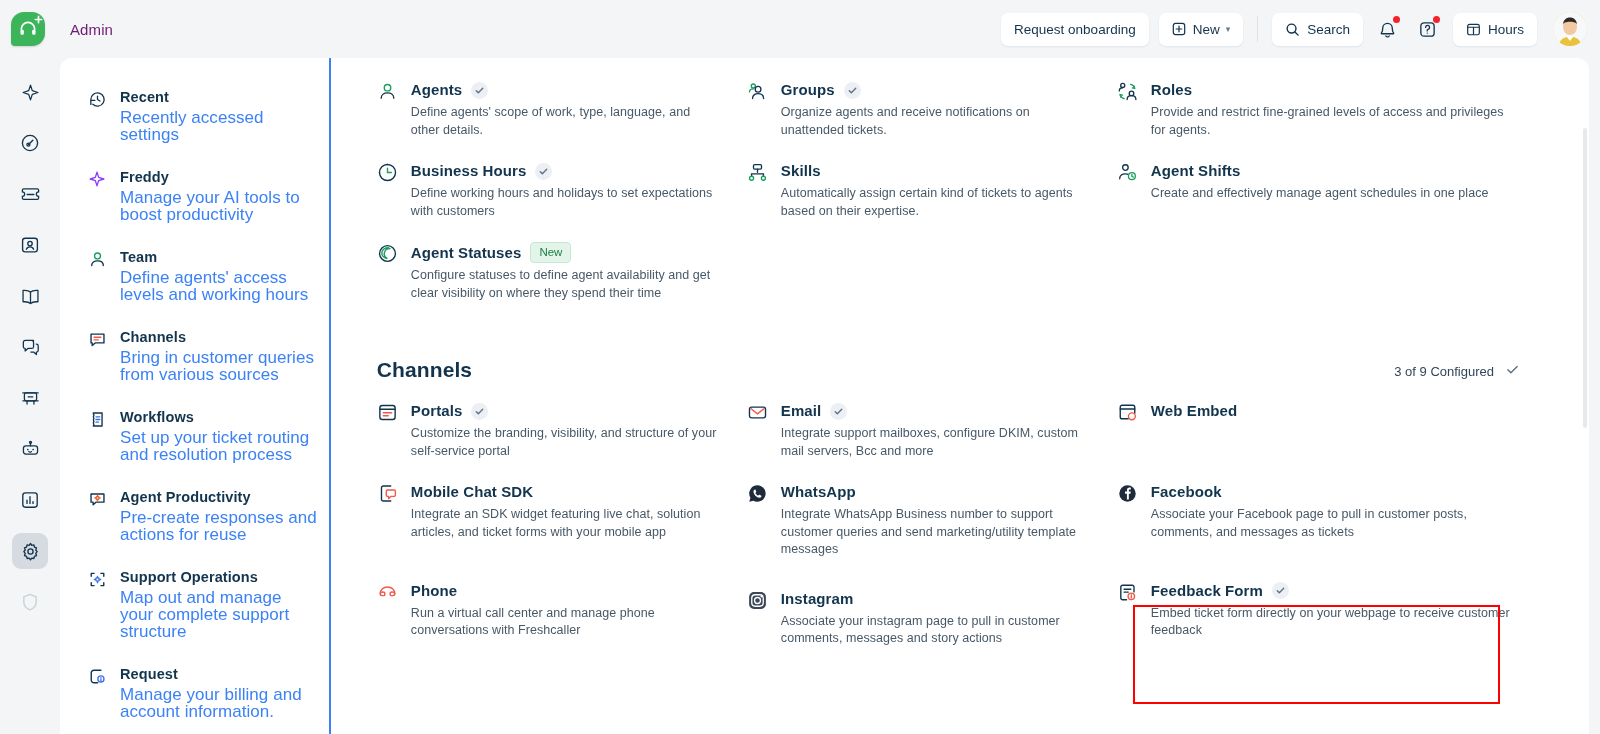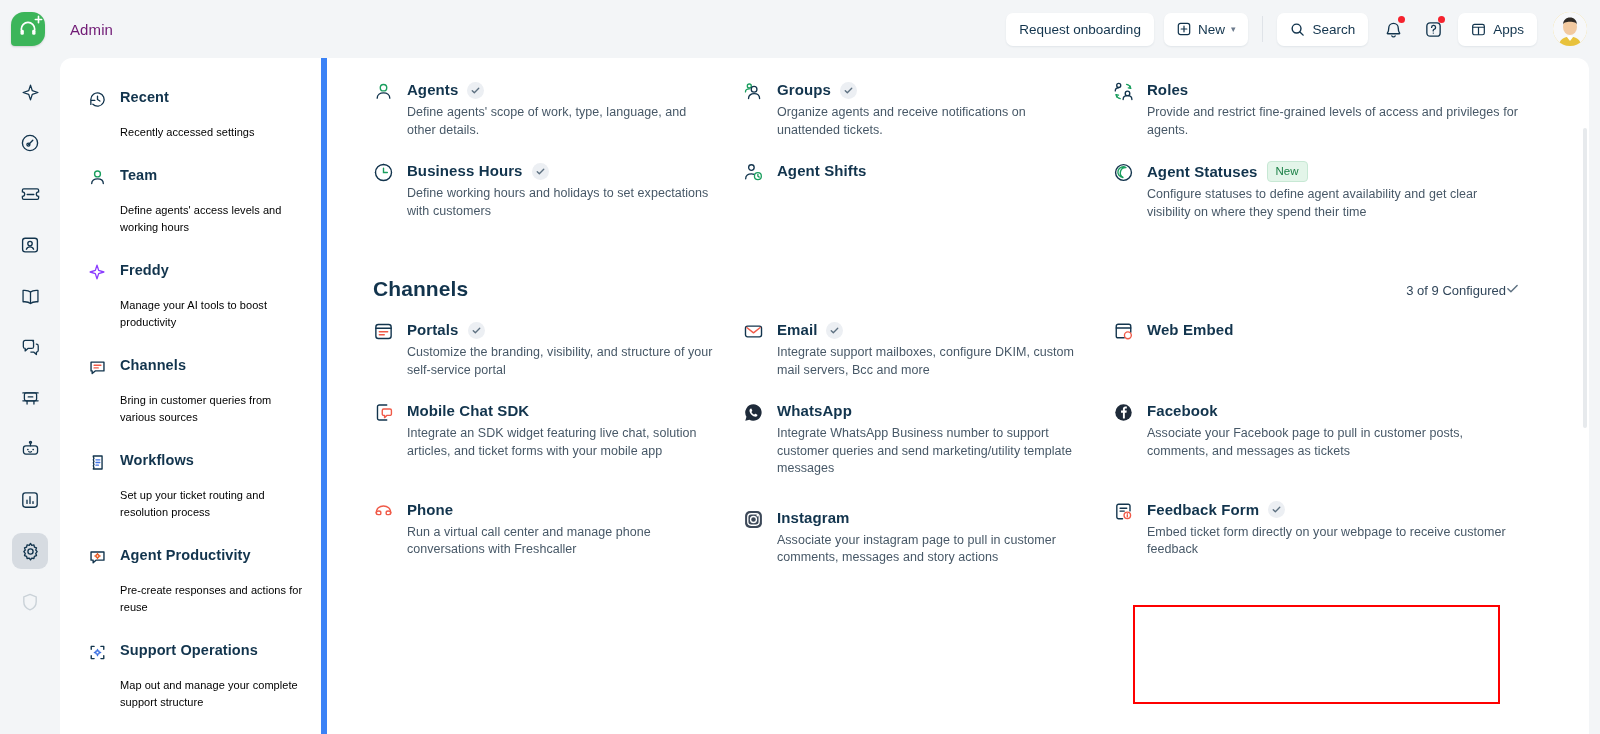--- a/index.html
+++ b/index.html
@@ -84,34 +84,34 @@
     background: #ffffff;
     border-top-left-radius: 12px;
     border-top-right-radius: 12px;
     overflow: hidden;
     display: flex;
   }
 
   
   .settings-nav {
     width: 301px; height: 100%;
-    border-right: 6px solid #3b82f6;
+    border-right: 2px solid #3b82f6;
     padding: 30px 12px 0 28px;
     overflow: hidden;
   }
   .nav-item { display: flex; gap: 13px; margin-bottom: 25px; cursor: pointer; }
   .nav-ico { width: 19px; flex: 0 0 19px; padding-top: 2px; }
   .nav-txt { flex: 1 1 auto; }
   .nav-title {
     font-size: 14.5px; font-weight: bold; color: #12344d;
     line-height: 18px; letter-spacing: .1px;
   }
   .nav-desc {
-    font-size: 11px; color: #000000; line-height: 17px;
-    margin-top: 18px; letter-spacing: .05px;
+    font-size: 17px; color: #3b82f6; line-height: 17px;
+    margin-top: 3px; letter-spacing: .05px;
   }
 
   
   .content {
     flex: 1 1 auto; height: 100%;
     padding: 22px 40px 12px 46px;
     overflow: hidden;
     position: relative;
   }
   .grid3 {
@@ -145,21 +145,21 @@
   }
 
   .section-head {
     display: flex; align-items: flex-end; margin: 34px 0 19px 0;
     padding-right: 30px;
   }
   .section-title {
     font-size: 21px; font-weight: bold; color: #12344d; letter-spacing: .1px;
   }
   .section-status {
-    margin-left: auto; display: flex; align-items: center; gap: 0;
+    margin-left: auto; display: flex; align-items: center; gap: 12px;
     font-size: 13px; color: #31465a; padding-bottom: 3px;
   }
 
   
   .highlight-box {
     position: absolute;
     left: 1133px; top: 605px; width: 367px; height: 99px;
     border: 2.5px solid #fe0000;
     pointer-events: none;
     z-index: 5;
@@ -231,21 +231,21 @@
       <span class="dot-badge"></span>
     </div>
 
     <div class="pill">
       <span class="ico">
         <svg width="15" height="15" viewBox="0 0 16 16" fill="none" stroke="#12344d" stroke-width="1.3">
           <rect x="1.8" y="2.6" width="12.4" height="11" rx="2"></rect>
           <path d="M1.8 5.6h12.4M8 5.6v8"></path>
         </svg>
       </span>
-      <span>Apps</span>
+      <span>Hours</span>
     </div>
 
     <div class="avatar">
       <svg width="34" height="34" viewBox="0 0 34 34">
         <rect width="34" height="34" fill="#f7f8fa"></rect>
         <path d="M6 34c0-6 5-9.5 11-9.5S28 28 28 34z" fill="#e8c23c"></path>
         <ellipse cx="17" cy="15" rx="7" ry="8" fill="#f2c9a0"></ellipse>
         <path d="M10 13c0-5 3.2-7.6 7-7.6s7 2.6 7 7.6c0-2.4-3-3.3-7-3.3s-7 .9-7 3.3z" fill="#2f2a26"></path>
         <path d="M13.5 24.5L17 29l3.5-4.5-3.5-1z" fill="#ffffff"></path>
       </svg>
@@ -339,40 +339,40 @@
         </svg>
       </span>
       <span class="nav-txt">
         <span class="nav-title">Recent</span>
         <span class="nav-desc" style="display:block">Recently accessed settings</span>
       </span>
     </div>
 
     <div class="nav-item">
       <span class="nav-ico">
+        <svg width="18" height="18" viewBox="0 0 20 20" fill="#ffffff" stroke="#8b3dff" stroke-width="1.5" stroke-linejoin="round">
+          <path d="M10 2.4l1.85 5.75L17.6 10l-5.75 1.85L10 17.6l-1.85-5.75L2.4 10l5.75-1.85z"></path>
+        </svg>
+      </span>
+      <span class="nav-txt">
+        <span class="nav-title">Freddy</span>
+        <span class="nav-desc" style="display:block">Manage your AI tools to boost productivity</span>
+      </span>
+    </div>
+
+    <div class="nav-item">
+      <span class="nav-ico">
         <svg width="19" height="19" viewBox="0 0 20 20" fill="none" stroke-width="1.45" stroke-linecap="round">
           <circle cx="10" cy="6.3" r="3.1" stroke="#1a9e5e"></circle>
           <path d="M3.9 16.4c0-3.3 2.7-5 6.1-5s6.1 1.7 6.1 5" stroke="#12344d"></path>
         </svg>
       </span>
       <span class="nav-txt">
         <span class="nav-title">Team</span>
         <span class="nav-desc" style="display:block">Define agents' access levels and working hours</span>
-      </span>
-    </div>
-
-    <div class="nav-item">
-      <span class="nav-ico">
-        <svg width="18" height="18" viewBox="0 0 20 20" fill="#ffffff" stroke="#8b3dff" stroke-width="1.5" stroke-linejoin="round">
-          <path d="M10 2.4l1.85 5.75L17.6 10l-5.75 1.85L10 17.6l-1.85-5.75L2.4 10l5.75-1.85z"></path>
-        </svg>
-      </span>
-      <span class="nav-txt">
-        <span class="nav-title">Freddy</span>
-        <span class="nav-desc" style="display:block">Manage your AI tools to boost productivity</span>
       </span>
     </div>
 
     <div class="nav-item">
       <span class="nav-ico">
         <svg width="19" height="19" viewBox="0 0 20 20" fill="none" stroke-width="1.45" stroke-linecap="round" stroke-linejoin="round">
           <path d="M3.2 4.4h13.6v9.2H7.6L4.4 16.4v-2.8H3.2z" stroke="#12344d"></path>
           <path d="M6.4 7.6h7.2M6.4 10.4h4.4" stroke="#f05a48"></path>
         </svg>
       </span>
@@ -520,34 +520,51 @@
             <span class="check-circle">
               <svg width="9" height="9" viewBox="0 0 10 10" fill="none" stroke="#5d7080" stroke-width="1.5" stroke-linecap="round" stroke-linejoin="round">
                   <path d="M1.4 5.2l2.3 2.3L8.6 2.6"></path>
                 </svg>
             </span>
           </span>
           <span class="tile-desc" style="display:block">Define working hours and holidays to set expectations with customers</span>
         </span>
       </div>
 
+      <div class="tile">
+        <span class="tile-ico">
+          <svg width="21" height="21" viewBox="0 0 22 22" fill="none" stroke-width="1.4" stroke-linecap="round">
+            <rect x="6.8" y="2.8" width="8.4" height="4.6" rx="1.2" stroke="#12344d"></rect>
+            <path d="M11 7.4v3.4M4.8 14.6v-2.2h12.4v2.2" stroke="#12344d"></path>
+            <circle cx="4.8" cy="17" r="2.1" stroke="#1a9e5e"></circle>
+            <circle cx="17.2" cy="17" r="2.1" stroke="#1a9e5e"></circle>
+          </svg>
+        </span>
+        <span class="tile-body">
+          <span class="tile-head">
+            <span class="tile-title">Skills</span>
+          </span>
+          <span class="tile-desc" style="display:block">Automatically assign certain kind of tickets to agents based on their expertise.</span>
+        </span>
+      </div>
 
       <div class="tile">
         <span class="tile-ico">
           <svg width="21" height="21" viewBox="0 0 22 22" fill="none" stroke-width="1.4" stroke-linecap="round">
             <circle cx="8.8" cy="5.8" r="2.9" stroke="#12344d"></circle>
             <path d="M2.8 17.6c0-3.4 2.6-5.2 6-5.2 1 0 2 .15 2.9.5" stroke="#12344d"></path>
             <circle cx="15.6" cy="14.8" r="3.6" stroke="#1a9e5e"></circle>
             <path d="M15.6 12.9v2l1.4.9" stroke="#1a9e5e"></path>
           </svg>
         </span>
         <span class="tile-body">
           <span class="tile-head">
             <span class="tile-title">Agent Shifts</span>
           </span>
+          <span class="tile-desc" style="display:block">Create and effectively manage agent schedules in one place</span>
         </span>
       </div>
 
       <div class="tile">
         <span class="tile-ico">
           <svg width="21" height="21" viewBox="0 0 22 22" fill="none" stroke-width="1.45" stroke-linecap="round" stroke-linejoin="round">
             <circle cx="11" cy="11" r="8.3" stroke="#12344d"></circle>
             <path d="M13.6 5.8a5.6 5.6 0 1 0-3.2 10.4 5.6 5.6 0 0 1 3.2-10.4z" stroke="#1a9e5e"></path>
           </svg>
         </span>

